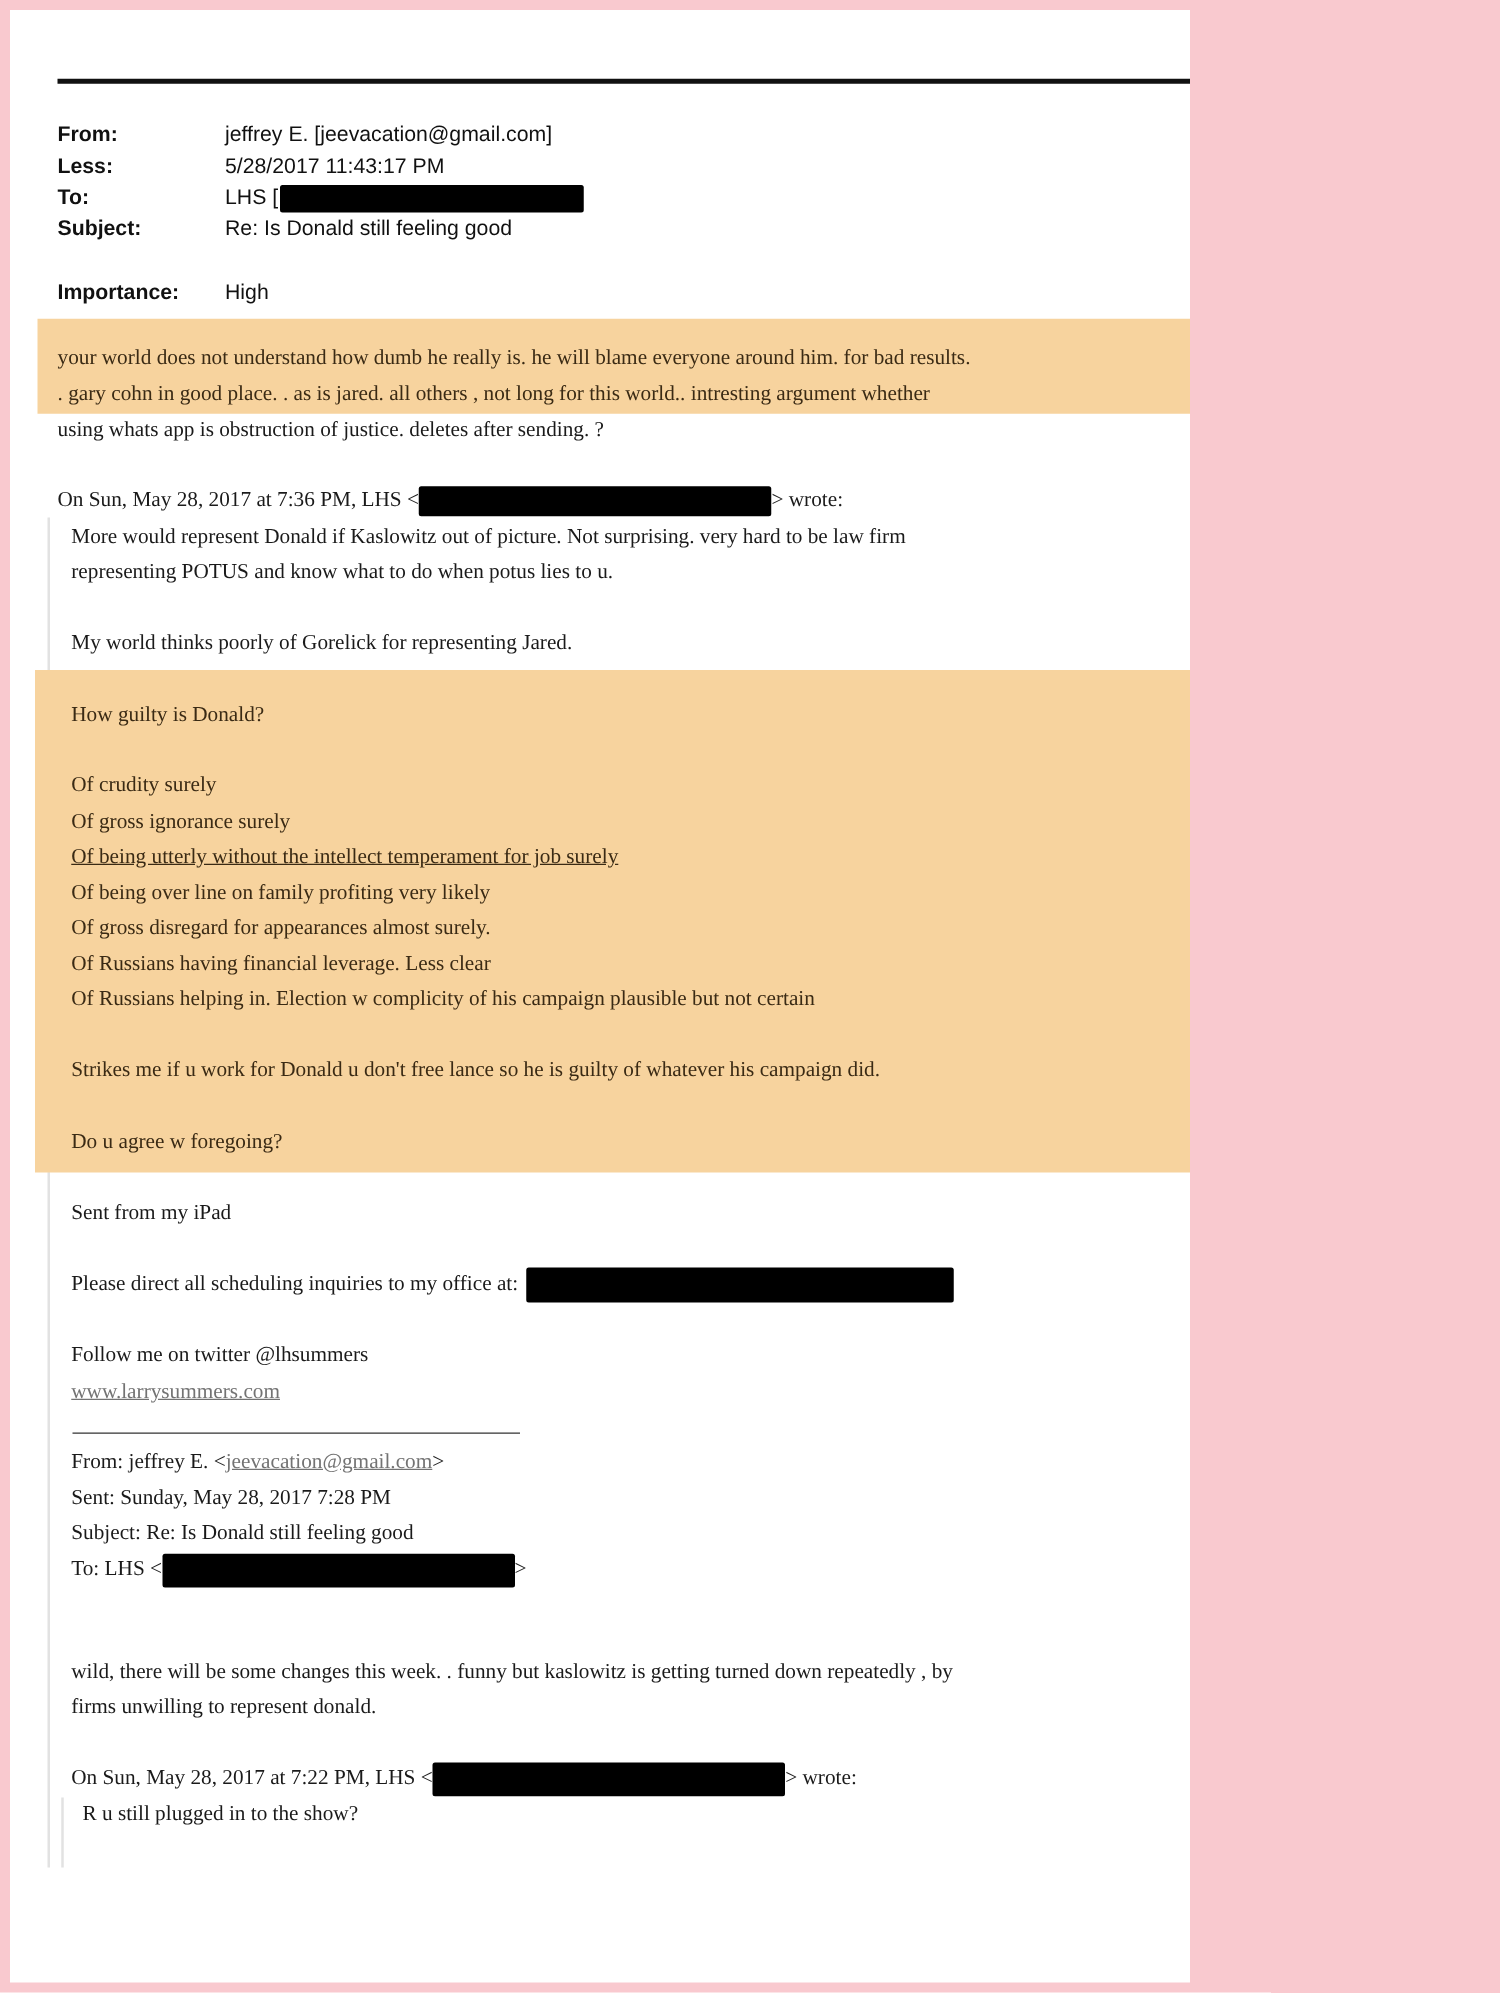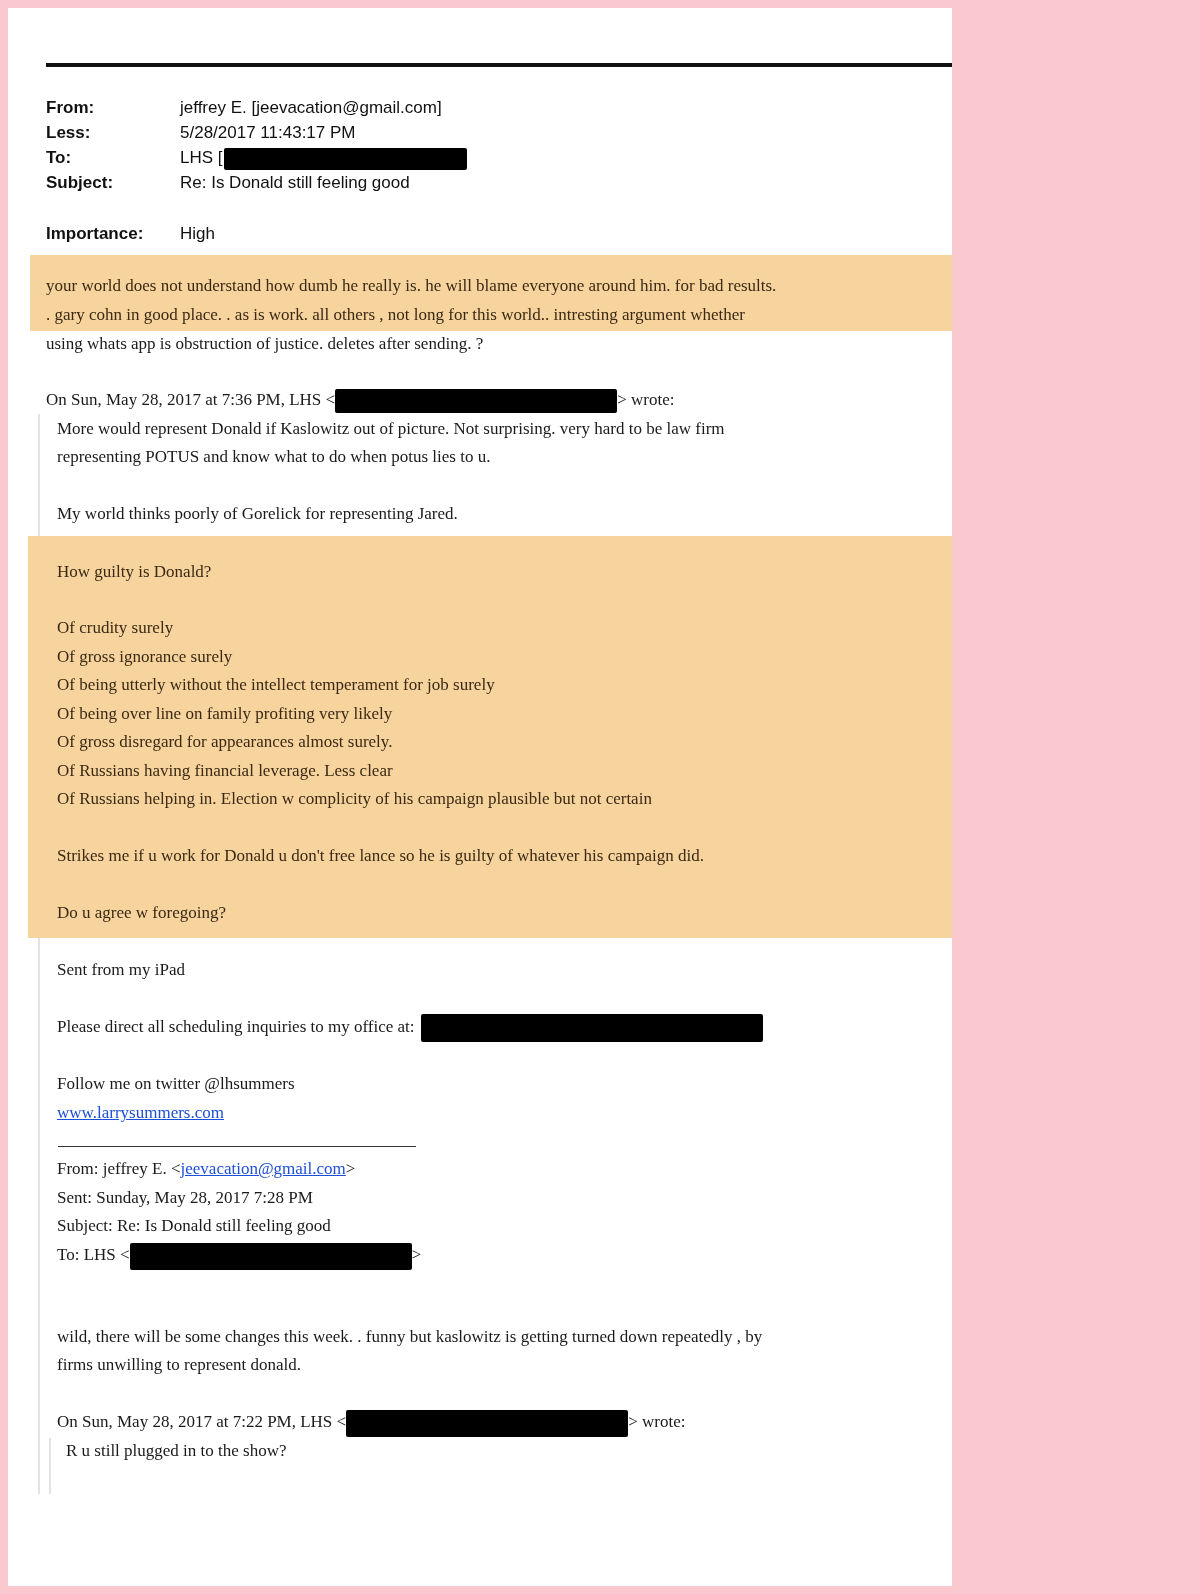--- a/index.html
+++ b/index.html
@@ -32,21 +32,21 @@
   .serif {
     font-family: "Liberation Serif", serif;
     font-size: 17px; color: #1a1a1a;
     white-space: nowrap; position: absolute;
     line-height: 28px;
   }
   .hl1 { position: absolute; left: 22px; top: 247px; width: 1160px; height: 76px; background: #f7d39e; }
   .hl2 { position: absolute; left: 20px; top: 528px; width: 1029px; height: 402px; background: #f7d39e; }
   .hl-text { color: #3a2a14; }
   .quote-bar { position: absolute; width: 2px; background: #e2e2e2; }
-  a.link { color: #1d4ed8; text-decoration: underline; }
+  a.link { color: #737373; text-decoration: underline; }
   .sig-rule { position: absolute; left: 50px; top: 1138px; width: 358px; height: 1px; background: #333; }
 </style>
 </head>
 <body>
 
 <div class="page">
 
   <div class="rule-top"></div>
 
   <div class="hdr" style="top:87px;">
@@ -65,38 +65,38 @@
     <span class="lbl">Subject:</span>
     <span class="val">Re: Is Donald still feeling good</span>
   </div>
   <div class="hdr" style="top:213px;">
     <span class="lbl">Importance:</span>
     <span class="val">High</span>
   </div>
 
   <div class="hl1"></div>
   <div class="serif hl-text" style="left:38px;top:264px;">your world  does not understand how dumb he really is.   he will blame everyone around him.    for bad results.</div>
-  <div class="serif hl-text" style="left:38px;top:293px;">.   gary cohn in good place.  . as is work.   all others , not long for this world..    intresting argument whether</div>
+  <div class="serif hl-text" style="left:38px;top:293px;">.   gary cohn in good place.  . as is jared.   all others , not long for this world..    intresting argument whether</div>
   <div class="serif" style="left:38px;top:322px;">using whats app is obstruction of justice.    deletes after sending. ?</div>
 
   <div class="serif" style="left:38px;top:378px;">
     <span>On Sun, May 28, 2017 at 7:36 PM, LHS &lt;</span><span class="redact" style="width:282px;height:24px;"></span><span>&gt; wrote:</span>
   </div>
 
   <div class="quote-bar" style="left:30px;top:406px;height:1080px;"></div>
 
   <div class="serif" style="left:49px;top:407px;">More would represent Donald if Kaslowitz out of picture.  Not surprising. very hard to be law firm</div>
   <div class="serif" style="left:49px;top:435px;">representing POTUS and know what to do when potus lies to u.</div>
   <div class="serif" style="left:49px;top:492px;">My world thinks poorly of Gorelick for representing Jared.</div>
 
   <div class="hl2"></div>
   <div class="serif hl-text" style="left:49px;top:550px;">How guilty is Donald?</div>
   <div class="serif hl-text" style="left:49px;top:606px;">Of crudity surely</div>
   <div class="serif hl-text" style="left:49px;top:635px;">Of gross ignorance surely</div>
-  <div class="serif hl-text" style="left:49px;top:663px;">Of being utterly without the intellect temperament for job surely</div>
+  <div class="serif hl-text" style="left:49px;top:663px;text-decoration:underline;">Of being utterly without the intellect temperament for job surely</div>
   <div class="serif hl-text" style="left:49px;top:720px;">Of gross disregard for appearances almost surely.</div>
   <div class="serif hl-text" style="left:49px;top:692px;">Of being over line on family profiting very likely</div>
   <div class="serif hl-text" style="left:49px;top:749px;">Of Russians having financial leverage. Less clear</div>
   <div class="serif hl-text" style="left:49px;top:777px;">Of Russians helping in. Election w complicity of his campaign plausible but not certain</div>
   <div class="serif hl-text" style="left:49px;top:834px;">Strikes me if u work for Donald u don't free lance so he is guilty of whatever his campaign did.</div>
   <div class="serif hl-text" style="left:49px;top:891px;">Do u agree w foregoing?</div>
 
   <div class="serif" style="left:49px;top:948px;">Sent from my iPad</div>
   <div class="serif" style="left:49px;top:1005px;">
     <span>Please direct all scheduling inquiries to my office at:</span>

